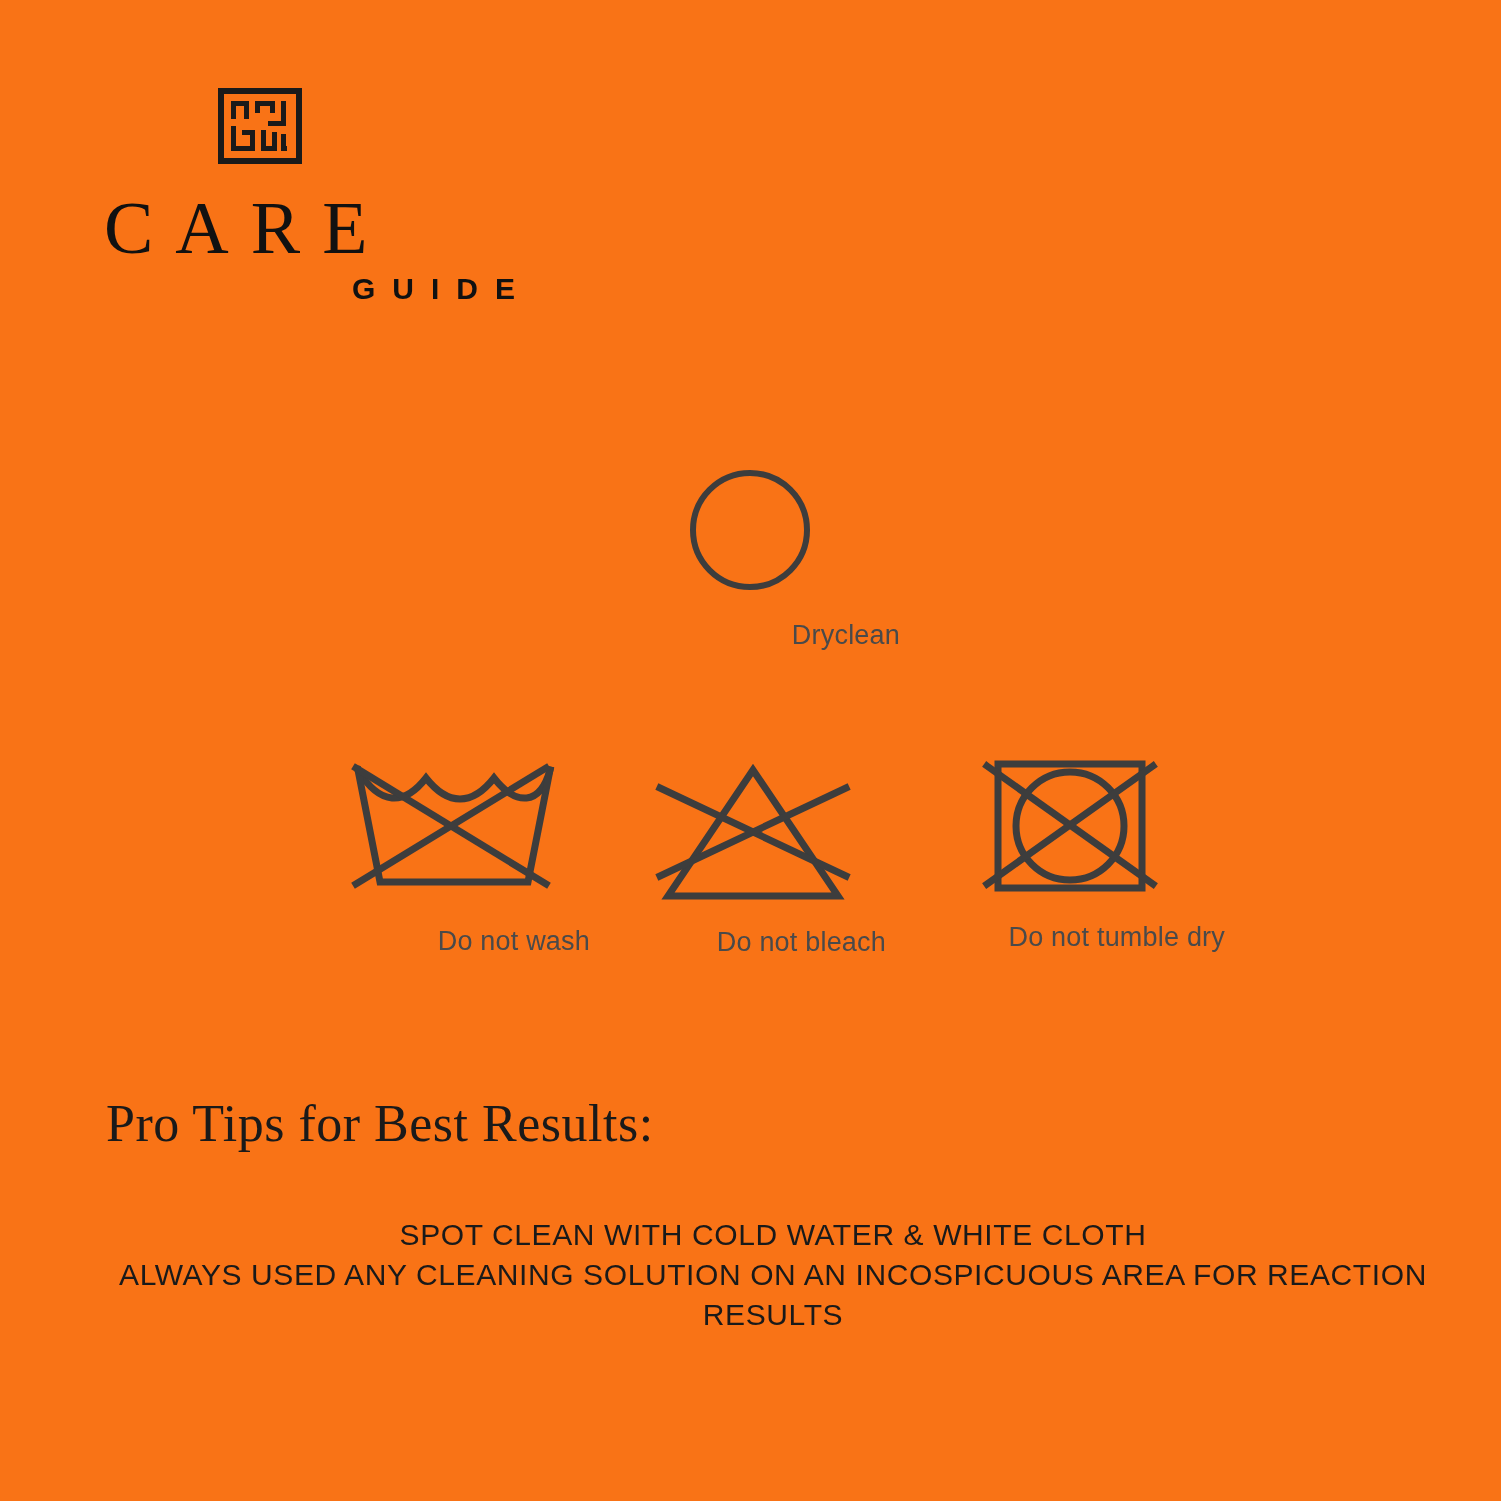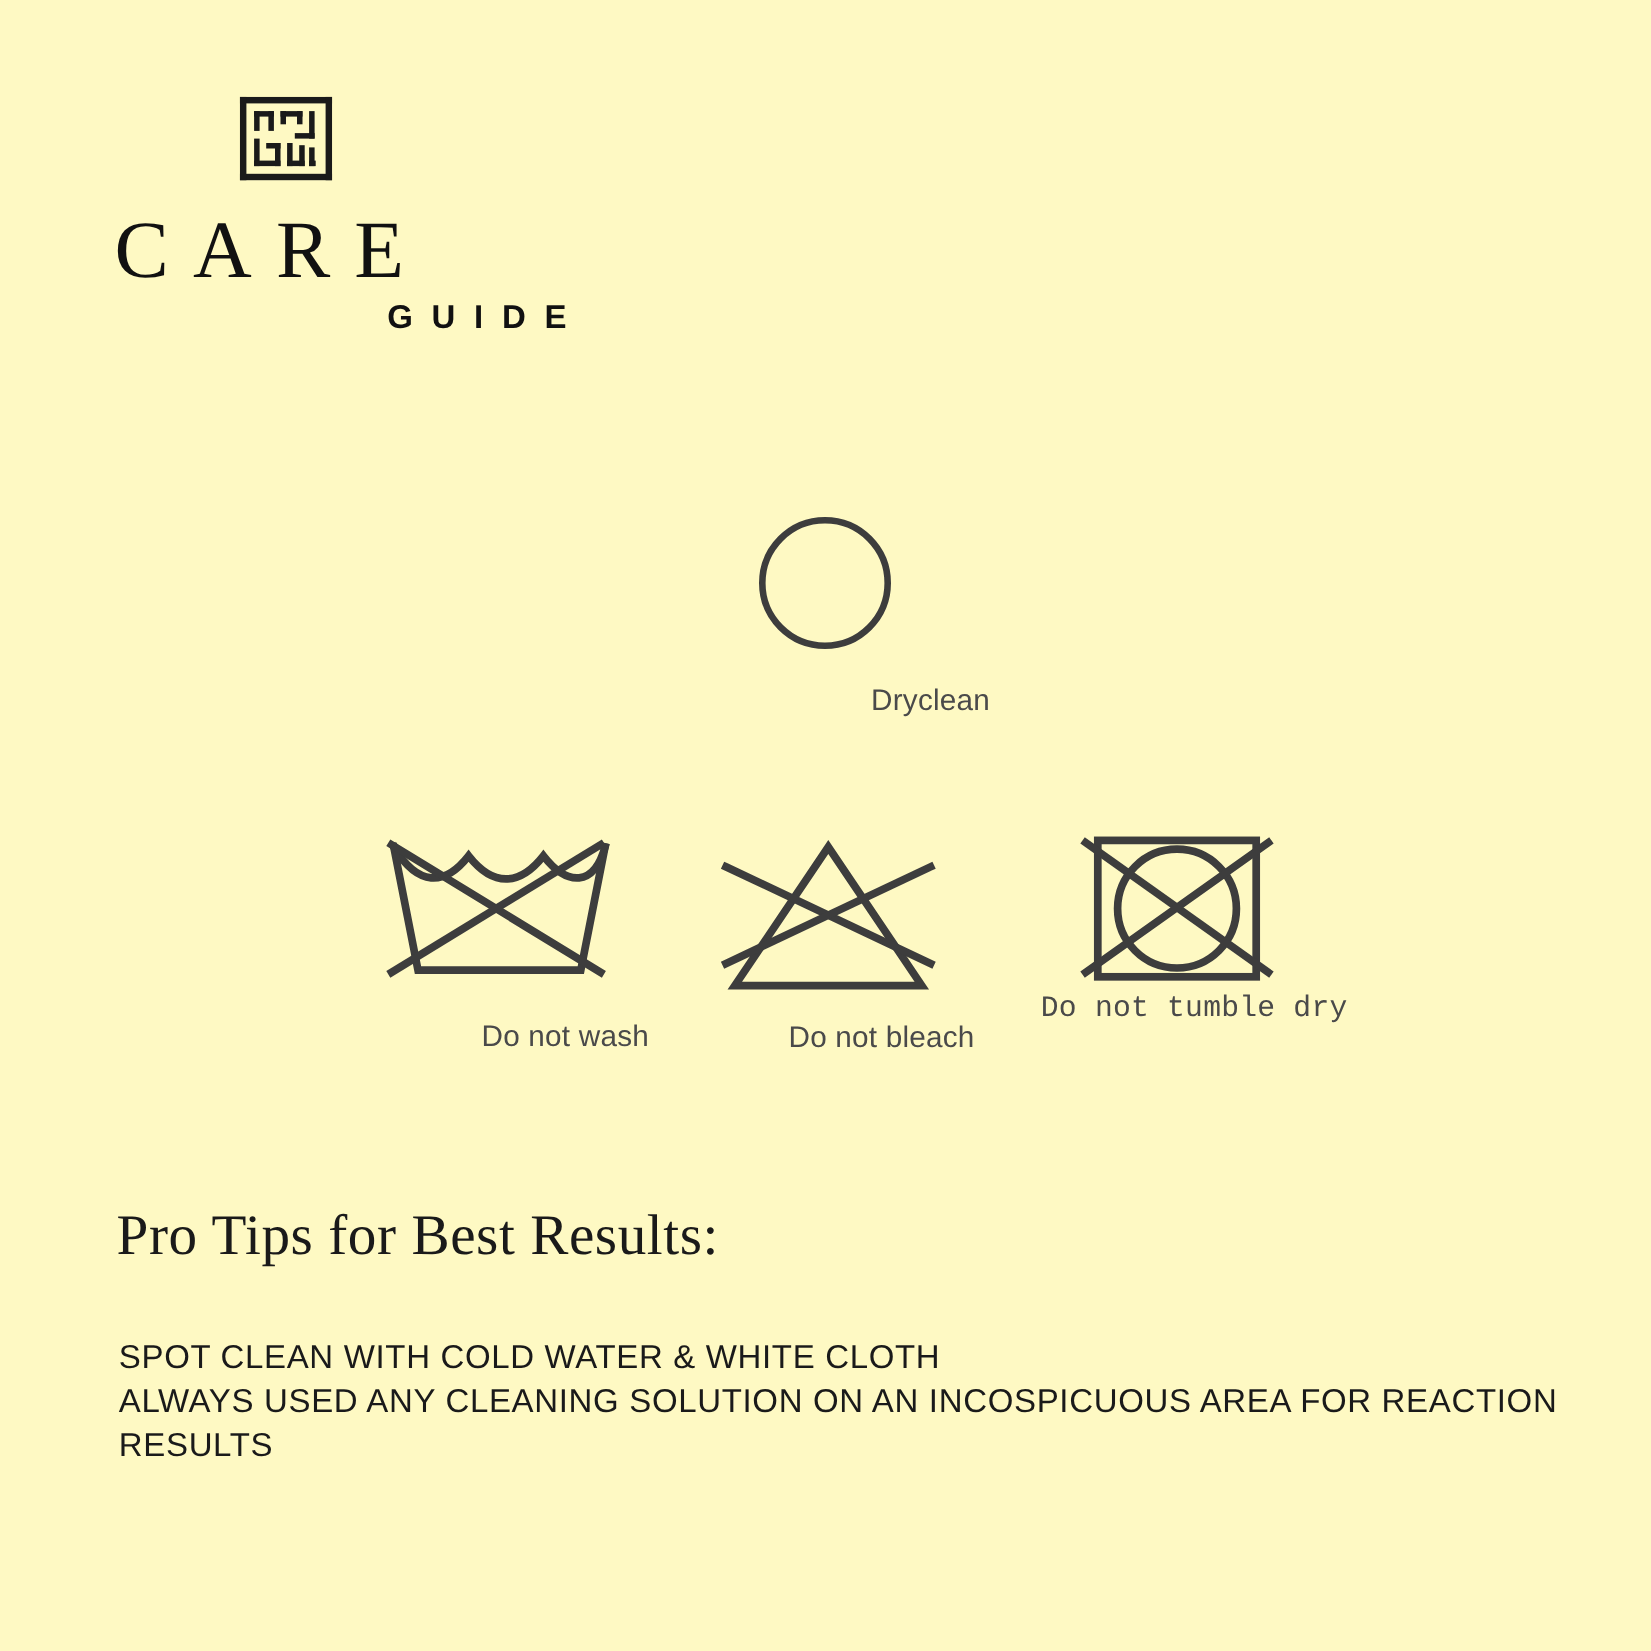--- a/index.html
+++ b/index.html
@@ -4,21 +4,21 @@
 <style>
   html, body {
     margin: 0;
     padding: 0;
     background: #ffffff;
   }
   .page {
     position: relative;
     width: 1501px;
     height: 1501px;
-    background: #fef9c3;
+    background: #f97316;
     font-family: "Liberation Sans", sans-serif;
     color: #2b2b2b;
     overflow: hidden;
   }
 
   
   .logo-mark {
     position: absolute;
     left: 218px;
     top: 88px;
@@ -92,21 +92,21 @@
   #donotbleach-block .symbol-caption {
     margin-top: 10px;
   }
 
   #donottumbledry-block {
     left: 915px;
     top: 748px;
     width: 310px;
   }
   #donottumbledry-block .symbol-caption {
-    font-family: Liberation Mono, monospace;
+    margin-top: 20px;
   }
 
   
   .protips-heading {
     position: absolute;
     left: 106px;
     top: 1094px;
     font-family: "Liberation Serif", serif;
     font-size: 52px;
     color: #1a1a1a;
@@ -119,20 +119,21 @@
     top: 1215px;
     width: 1330px;
     font-family: "Liberation Sans", sans-serif;
     font-size: 30px;
     line-height: 40px;
     letter-spacing: 0.6px;
     color: #1a1a1a;
   }
   .protips-list div {
     white-space: normal;
+    text-align: center;
   }
 </style>
 </head>
 <body>
 
 <div class="page">
 
   <div class="logo-mark">
     <svg viewBox="0 0 84 76" width="84" height="76" aria-hidden="true">
       <g fill="#1a1a1a">

